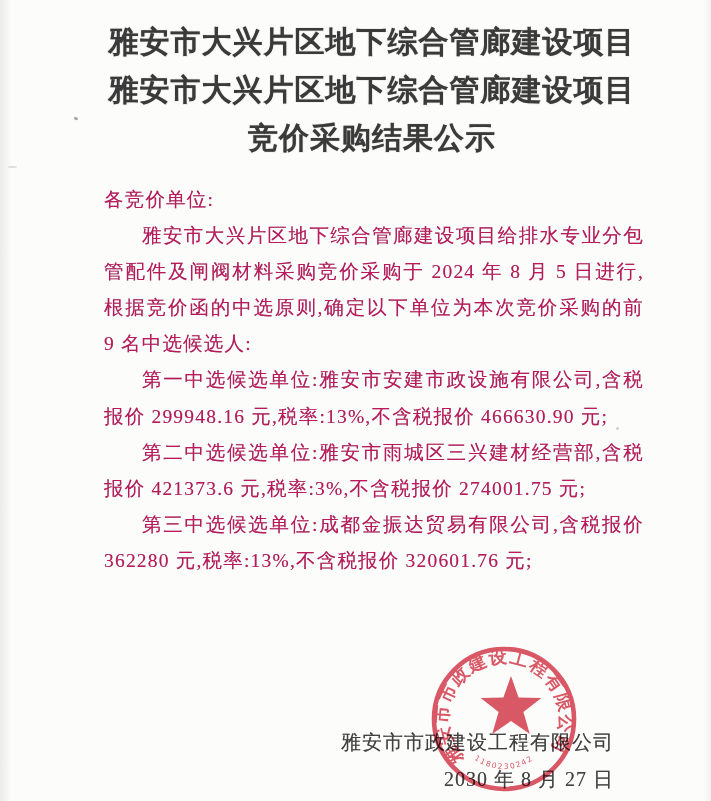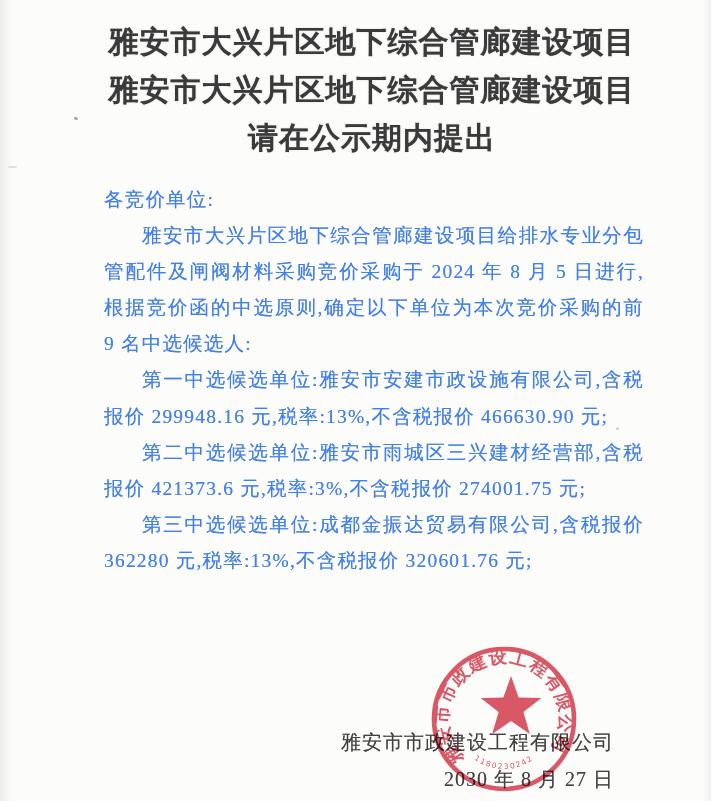--- a/index.html
+++ b/index.html
@@ -22,21 +22,21 @@
     position:absolute;top:6px;left:55px;width:610px;margin:12px;
     text-align:center;
     font-size:30px;font-weight:bold;line-height:48px;
     color:#3a3a3a;
     text-shadow:0 0 1px rgba(55,55,55,.55);
     letter-spacing:1px;
   }
   .body-text{
     position:absolute;top:182px;left:104px;width:540px;
     font-size:19.5px;line-height:36.1px;
-    color:#3b82f6;
+    color:#be185d;
     text-align:justify;
     letter-spacing:1.2px;
     text-shadow:0 0 .6px rgba(70,70,70,.5);
   }
   .body-text p{margin:0;text-indent:38px;}
   .body-text p.no-indent{text-indent:0;}
   .signature{
     position:absolute;top:724px;left:104px;width:510px;
     text-align:right;
     font-size:20px;line-height:37px;color:#414141;
@@ -57,21 +57,21 @@
 <body>
 
 <div class="page">
 
   <div class="scan-edge-left"></div>
   <div class="scan-edge-right"></div>
 
   <h1 class="doc-title">
     <div>雅安市大兴片区地下综合管廊建设项目</div>
     <div>雅安市大兴片区地下综合管廊建设项目</div>
-    <div>请在公示期内提出</div>
+    <div>竞价采购结果公示</div>
   </h1>
 
   <div class="body-text">
     <p class="no-indent">各竞价单位:</p>
     <p>雅安市大兴片区地下综合管廊建设项目给排水专业分包管配件及闸阀材料采购竞价采购于 2024 年 8 月 5 日进行,根据竞价函的中选原则,确定以下单位为本次竞价采购的前 9 名中选候选人:</p>
     <p>第一中选候选单位:雅安市安建市政设施有限公司,含税报价 299948.16 元,税率:13%,不含税报价 466630.90 元;</p>
     <p>第二中选候选单位:雅安市雨城区三兴建材经营部,含税报价 421373.6 元,税率:3%,不含税报价 274001.75 元;</p>
     <p>第三中选候选单位:成都金振达贸易有限公司,含税报价 362280 元,税率:13%,不含税报价 320601.76 元;</p>
   </div>
 

